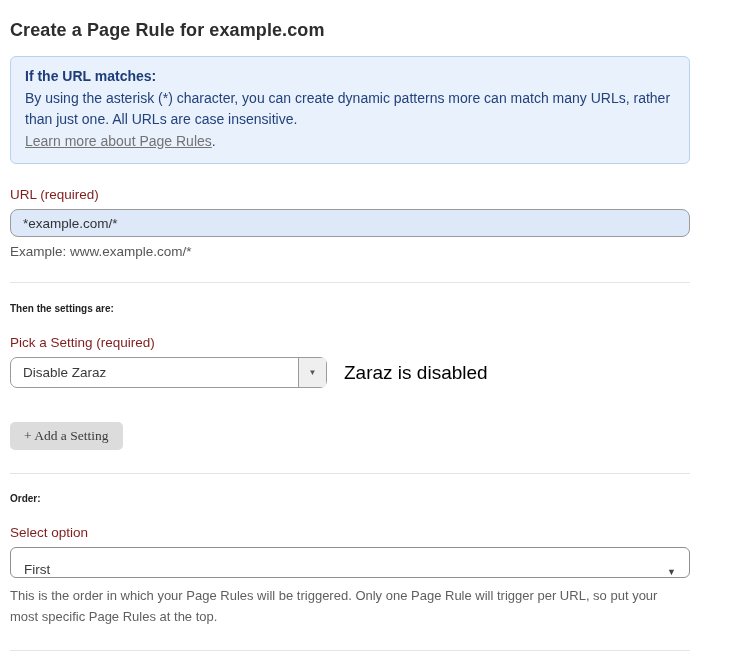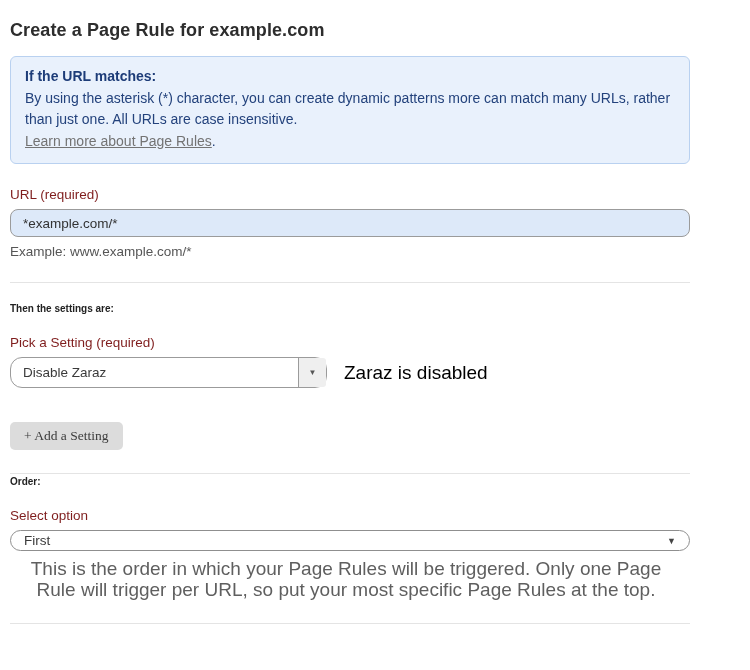--- a/index.html
+++ b/index.html
@@ -84,21 +84,21 @@
   .setting-row {
     margin-top: 7px;
     display: flex;
     align-items: center;
   }
   .dropdown {
     width: 317px;
     height: 31px;
     background: #ffffff;
     border: 1px solid #9b9b9b;
-    border-radius: 12px;
+    border-radius: 7px;
     display: flex;
     align-items: stretch;
     cursor: pointer;
   }
   .dropdown-value {
     flex: 1;
     display: flex;
     align-items: center;
     padding-left: 12px;
     font-size: 13.5px;
@@ -128,46 +128,45 @@
     height: 30px;
     border: none;
     border-radius: 5px;
     font-family: Liberation Serif, serif;
     font-size: 13.5px;
     cursor: pointer;
   }
   .btn-gray { background: #dcdcdc; color: #3b3b3b; }
   .add-setting-btn { margin-top: 34px; height: 28px; padding: 0 14px; }
 
-  .order-heading { margin-top: 2px; }
+  .order-heading { margin-top: 19px; }
   .order-select-label { margin-top: 21px; }
 
   .order-select {
     margin-top: 7px;
     width: 680px;
-    height: 21px;
+    height: 31px;
     border: 1px solid #8f8f8f;
-    border-radius: 12px;
+    border-radius: 6px;
     background: #fff;
     display: flex;
-    align-items: center;
+    align-items: flex-end;
     justify-content: space-between;
     padding: 0 13px;
     cursor: pointer;
   }
   .order-select .select-value { font-size: 13.5px; color: #3a3a3a; }
   .order-select .select-caret { font-size: 9px; color: #444; }
 
   .order-help {
     margin-top: 7px;
-    font-size: 19px;
+    font-size: 13px;
     line-height: 21px;
     color: #5f5f5f;
     width: 672px;
-    text-align: center;
   }
 
   .actions-divider { margin-top: 23px; }
 </style>
 </head>
 <body>
 
 <div class="container">
 
   <h1 class="page-title">Create a Page Rule for example.com</h1>

